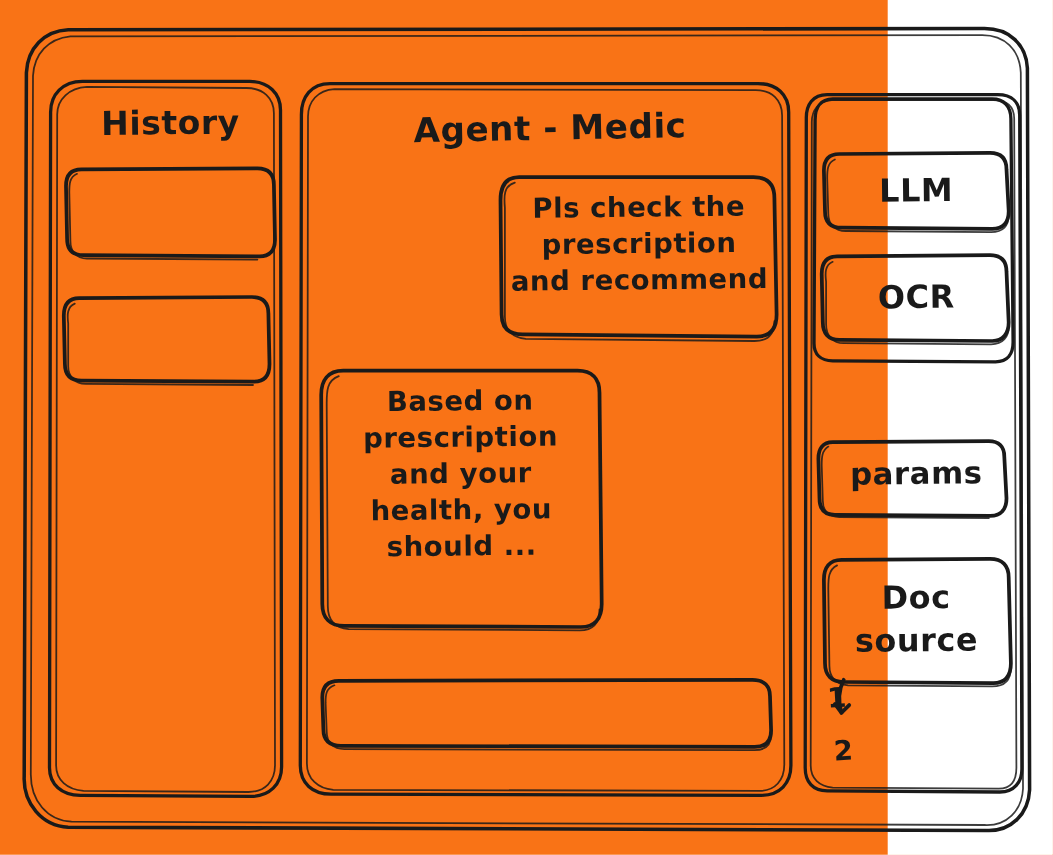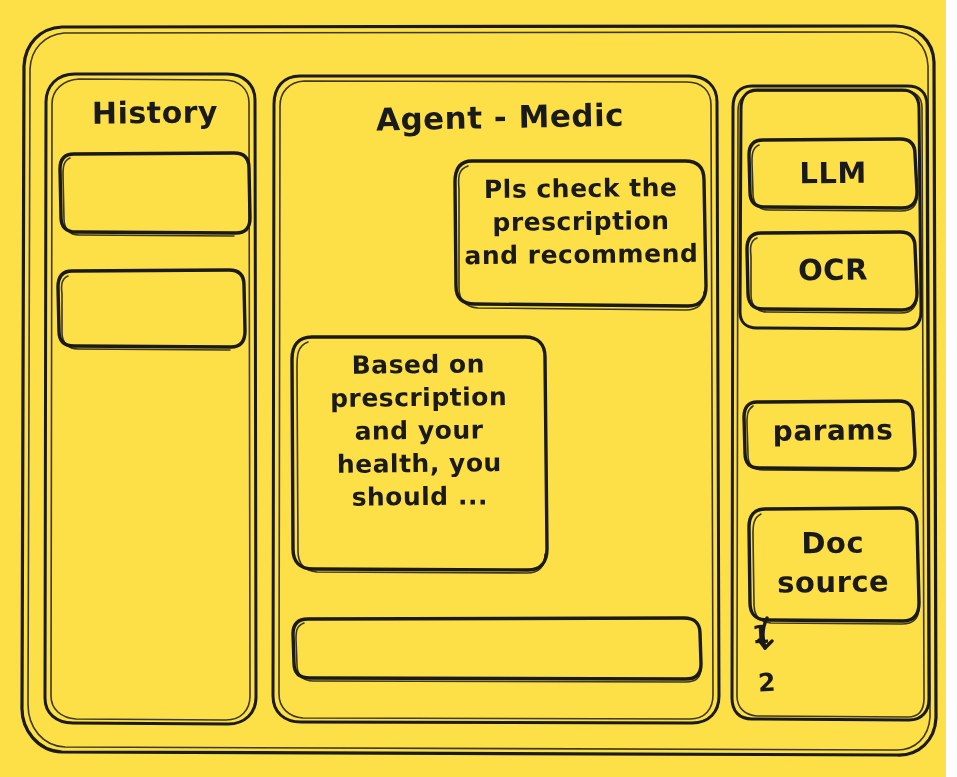--- a/index.html
+++ b/index.html
@@ -10,23 +10,23 @@
   }
   body {
     width: 957px;
     height: 777px;
     overflow: hidden;
     font-family: "DejaVu Sans", sans-serif;
     color: #1a1a1a;
   }
   #canvas {
     position: relative;
-    width: 946px;
+    width: 807px;
     height: 777px;
-    background: #fde047;
+    background: #f97316;
   }
   
   #sketch {
     position: absolute;
     left: 0;
     top: 0;
     width: 957px;
     height: 777px;
     pointer-events: none;
   }

